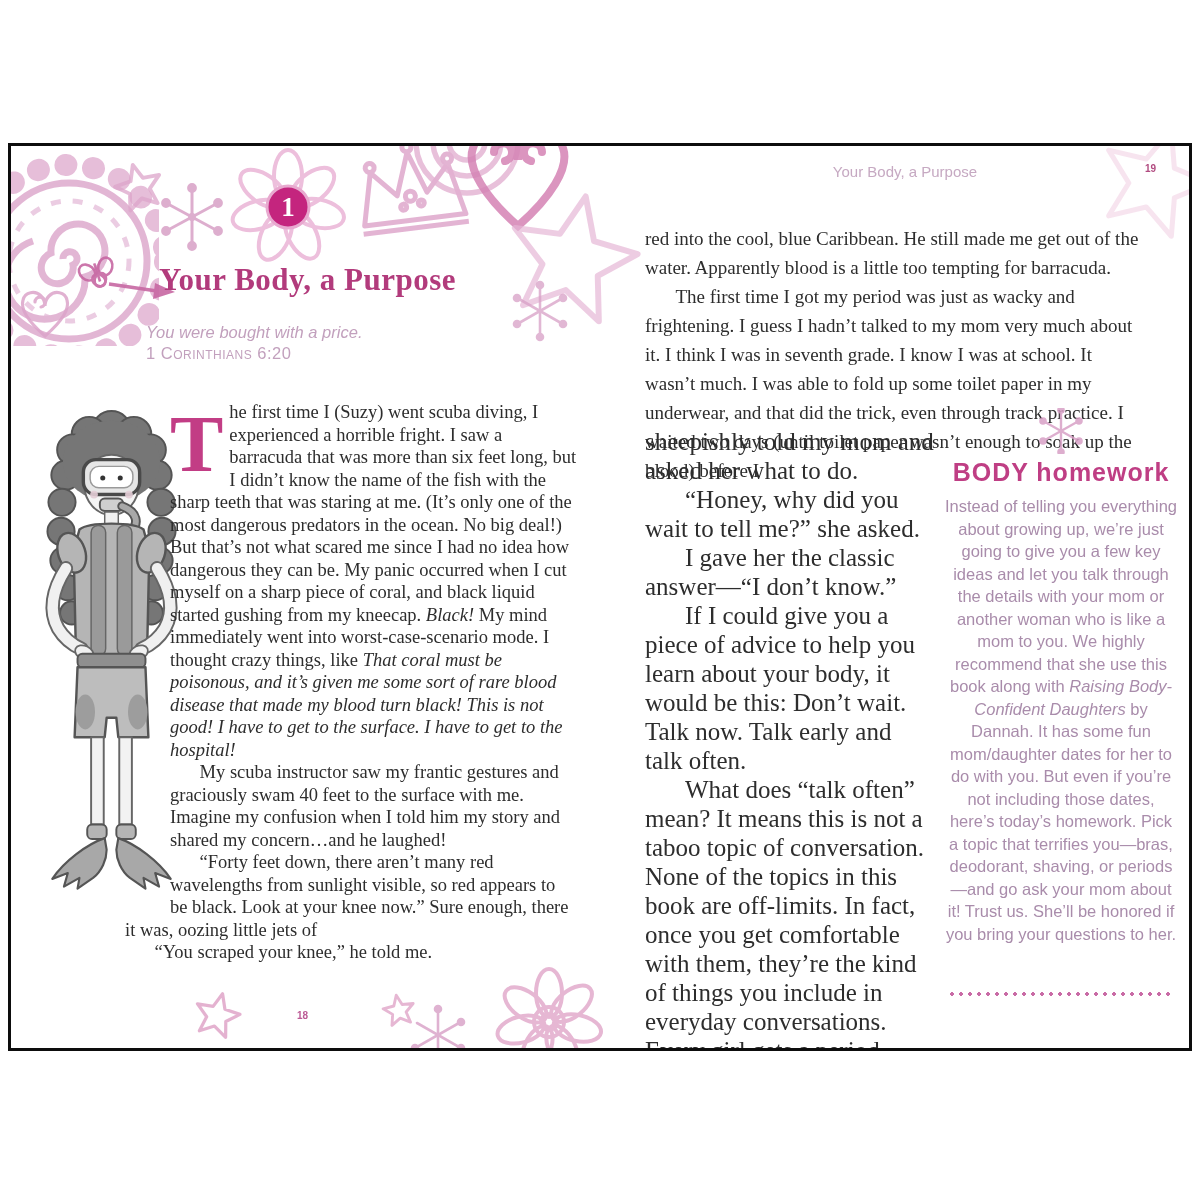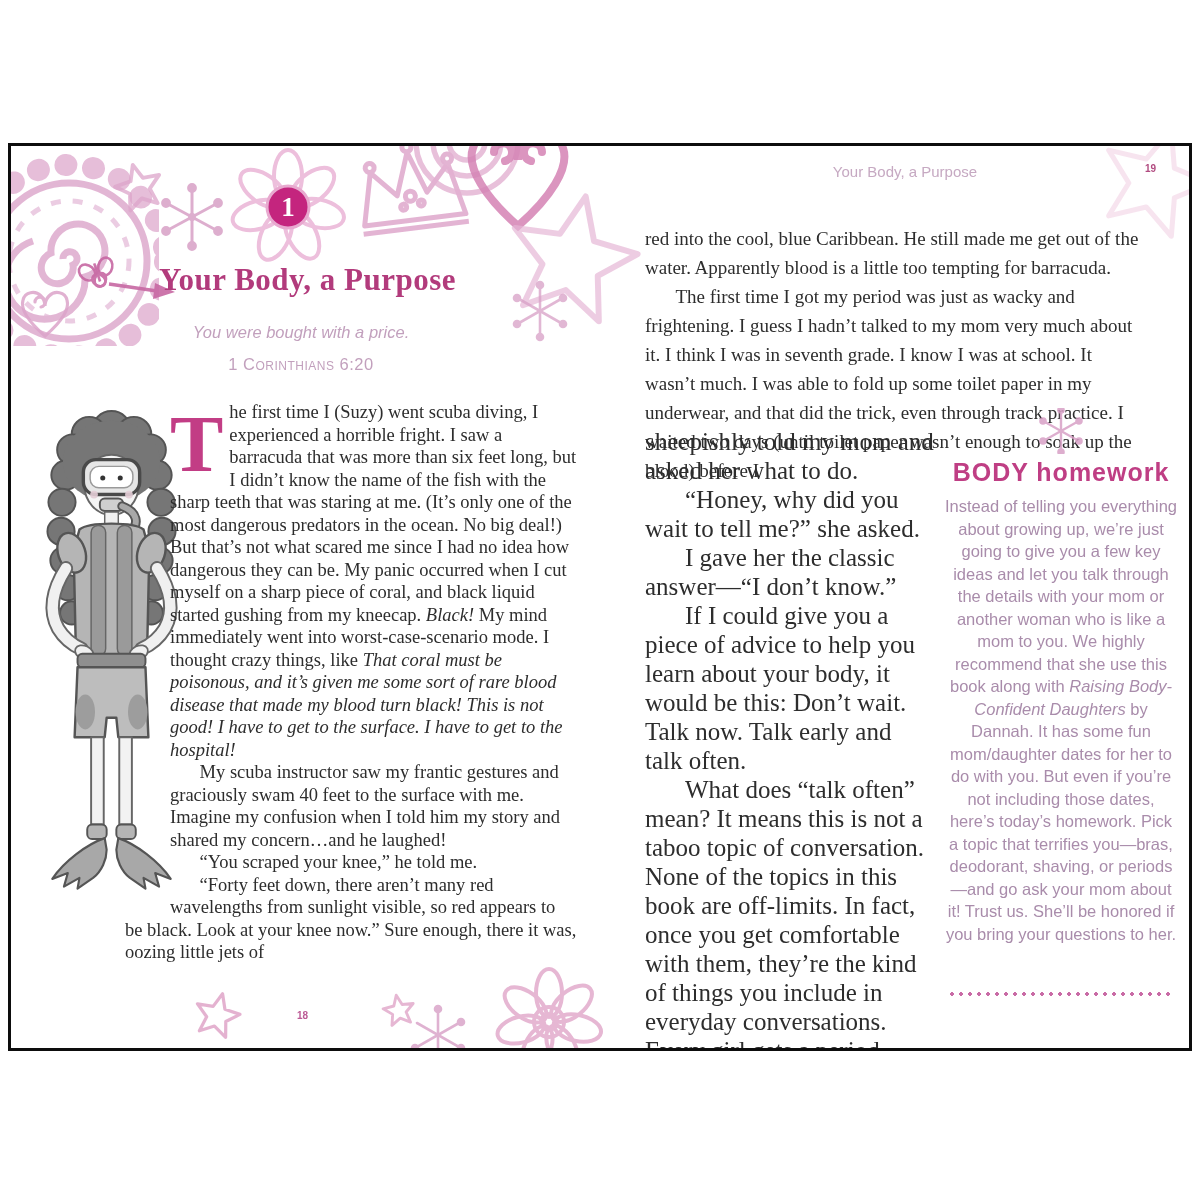--- a/index.html
+++ b/index.html
@@ -9,25 +9,25 @@
     position:absolute;left:8px;top:143px;width:1178px;height:902px;
     border:3px solid #0d0d0d;background:#ffffff;overflow:hidden;
   }
   
   .chapter-title{
     position:absolute;left:148px;top:116px;width:330px;
     font-family:"Liberation Serif",serif;font-weight:bold;font-size:31px;
     color:#b23b7c;letter-spacing:.5px;
   }
   .epigraph{
-    position:absolute;left:135px;top:176px;width:310px;text-align:center;
+    position:absolute;left:135px;top:176px;width:310px;text-align:left;
     font-family:"Liberation Sans",sans-serif;font-style:italic;
     font-size:16.5px;line-height:21px;color:#c2a0bd;
   }
-  .epigraph .ref{font-style:normal;font-variant:small-caps;letter-spacing:.5px;margin-top:11px;}
+  .epigraph .ref{font-style:normal;font-variant:small-caps;letter-spacing:.5px;}
   .body-left{
     position:absolute;left:114px;top:255px;width:452px;
     font-size:18.5px;line-height:22.5px;color:#2d2d2d;
   }
   .body-left p{margin:0;}
   .body-left p.ind{text-indent:1.6em;}
   .wrap-spacer{float:left;width:45px;height:500px;}
   .dropcap{
     float:left;font-family:"Liberation Serif",serif;font-weight:bold;
     font-size:80px;line-height:82px;height:88px;color:#c23d85;margin:2px 6px 0 0;
@@ -259,22 +259,22 @@
       <path d="M78,458 C60,464 36,482 24,500 L40,494 L36,508 L52,499 L50,510 L66,499 C75,492 80,480 80,470 Z" fill="#a8a8a8" stroke="#555" stroke-width="2.2"></path>
       <path d="M92,458 C110,464 134,482 146,500 L130,494 L134,508 L118,499 L120,510 L104,499 C95,492 90,480 90,470 Z" fill="#a8a8a8" stroke="#555" stroke-width="2.2"></path>
     </g>
   </svg>
 
   <div class="body-left">
     <div class="wrap-spacer"></div>
     <span class="dropcap">T</span>
     <p><span>he first time I (Suzy) went scuba diving, I experienced a horrible fright. I saw a barracuda that was more than six feet long, but I didn’t know the name of the fish with the sharp teeth that was staring at me. (It’s only one of the most dangerous predators in the ocean. No big deal!) But that’s not what scared me since I had no idea how dangerous they can be. My panic occurred when I cut myself on a sharp piece of coral, and black liquid started gushing from my kneecap. </span><span class="it">Black!</span><span> My mind immediately went into worst-case-scenario mode. I thought crazy things, like </span><span class="it">That coral must be poisonous, and it’s given me some sort of rare blood disease that made my blood turn black! This is not good! I have to get to the surface. I have to get to the hospital!</span></p>
     <p class="ind">My scuba instructor saw my frantic gestures and graciously swam 40 feet to the surface with me. Imagine my confusion when I told him my story and shared my concern…and he laughed!</p>
+    <p class="ind">“Forty feet down, there aren’t many red wavelengths from sunlight visible, so red appears to be black. Look at your knee now.” Sure enough, there it was, oozing little jets of</p>
     <p class="ind">“You scraped your knee,” he told me.</p>
-    <p class="ind">“Forty feet down, there aren’t many red wavelengths from sunlight visible, so red appears to be black. Look at your knee now.” Sure enough, there it was, oozing little jets of</p>
   </div>
 
   <svg class="abs" style="left:178px;top:842px;" width="56" height="56" viewBox="-28 -28 56 56">
     <path d="M0,-1 L0.264,-0.364 L0.951,-0.309 L0.428,0.139 L0.588,0.809 L0,0.45 L-0.588,0.809 L-0.428,0.139 L-0.951,-0.309 L-0.264,-0.364 Z" transform="rotate(14) scale(23)" fill="none" stroke="#dd9fc4" stroke-width="0.14" stroke-linejoin="round" opacity="0.8"></path>
   </svg>
   <svg class="abs" style="left:368px;top:845px;" width="40" height="40" viewBox="-20 -20 40 40">
     <path d="M0,-1 L0.264,-0.364 L0.951,-0.309 L0.428,0.139 L0.588,0.809 L0,0.45 L-0.588,0.809 L-0.428,0.139 L-0.951,-0.309 L-0.264,-0.364 Z" transform="rotate(-10) scale(16)" fill="none" stroke="#dd9fc4" stroke-width="0.18" stroke-linejoin="round" opacity="0.75"></path>
   </svg>
   <svg class="abs" style="left:396px;top:858px;" width="62" height="62" viewBox="-31 -31 62 62">
     <g stroke="#d8a0c6" stroke-width="2.6" stroke-linecap="round" fill="#d8a0c6" opacity="0.8">

